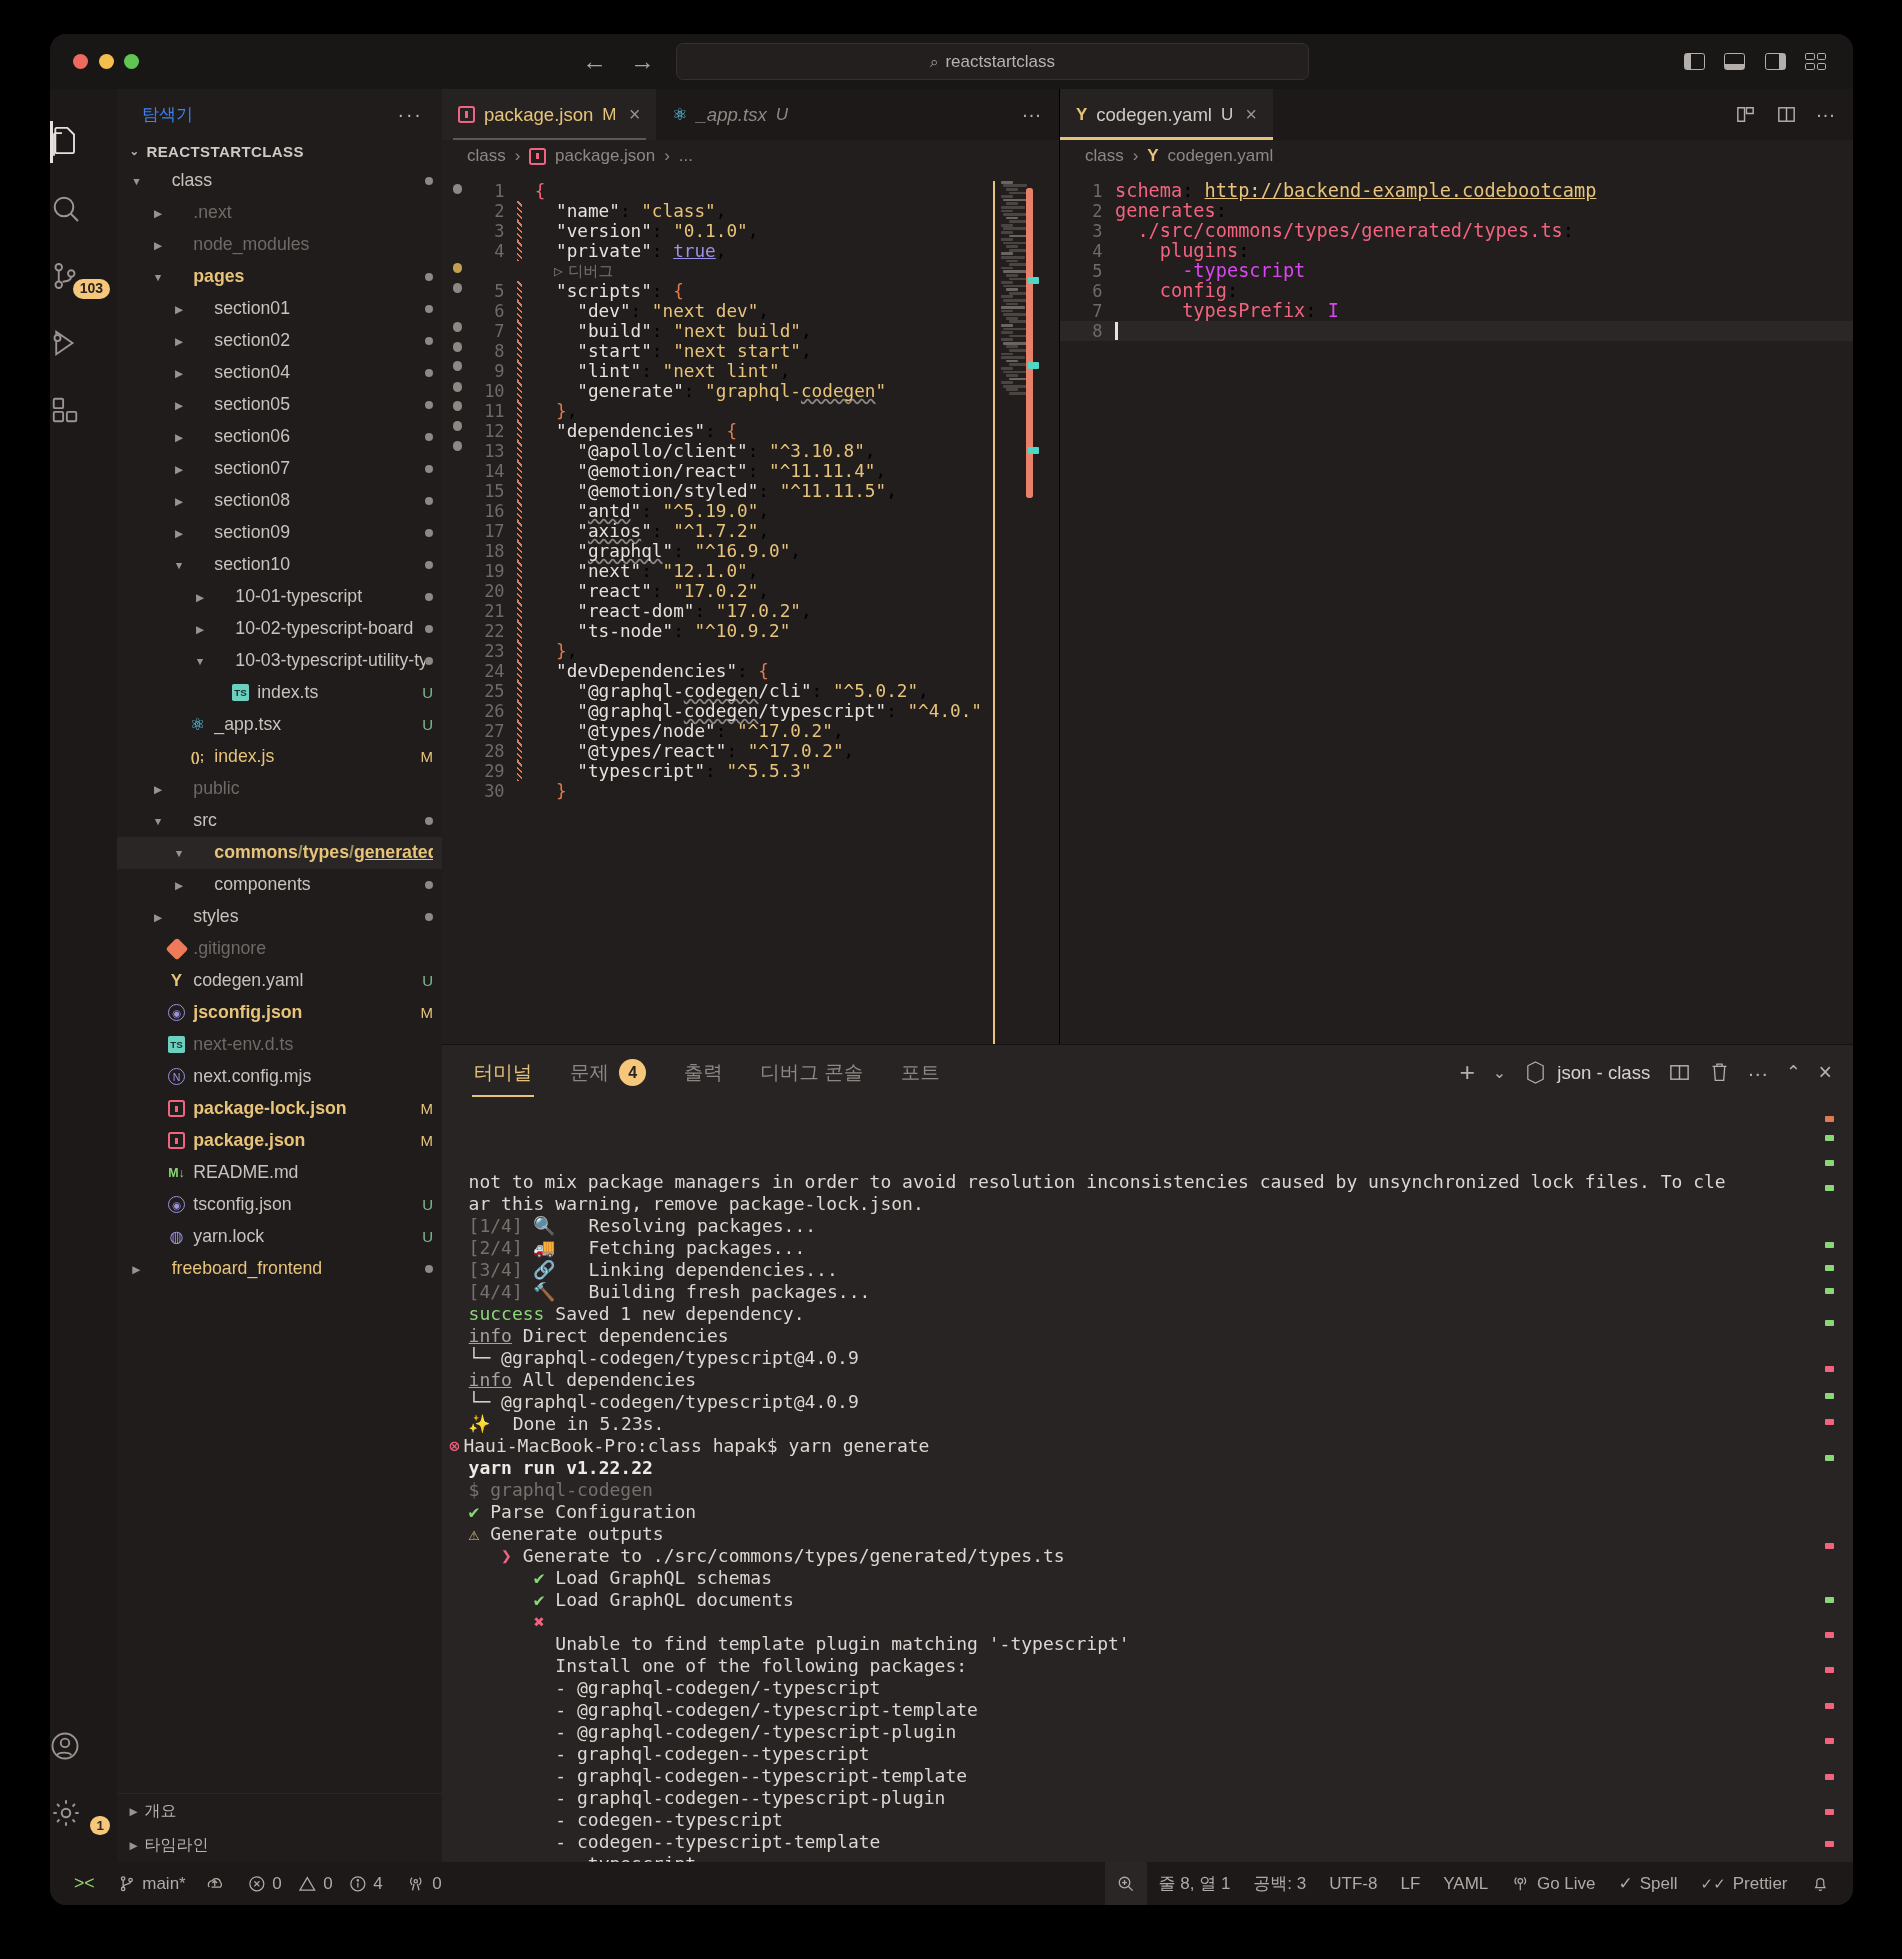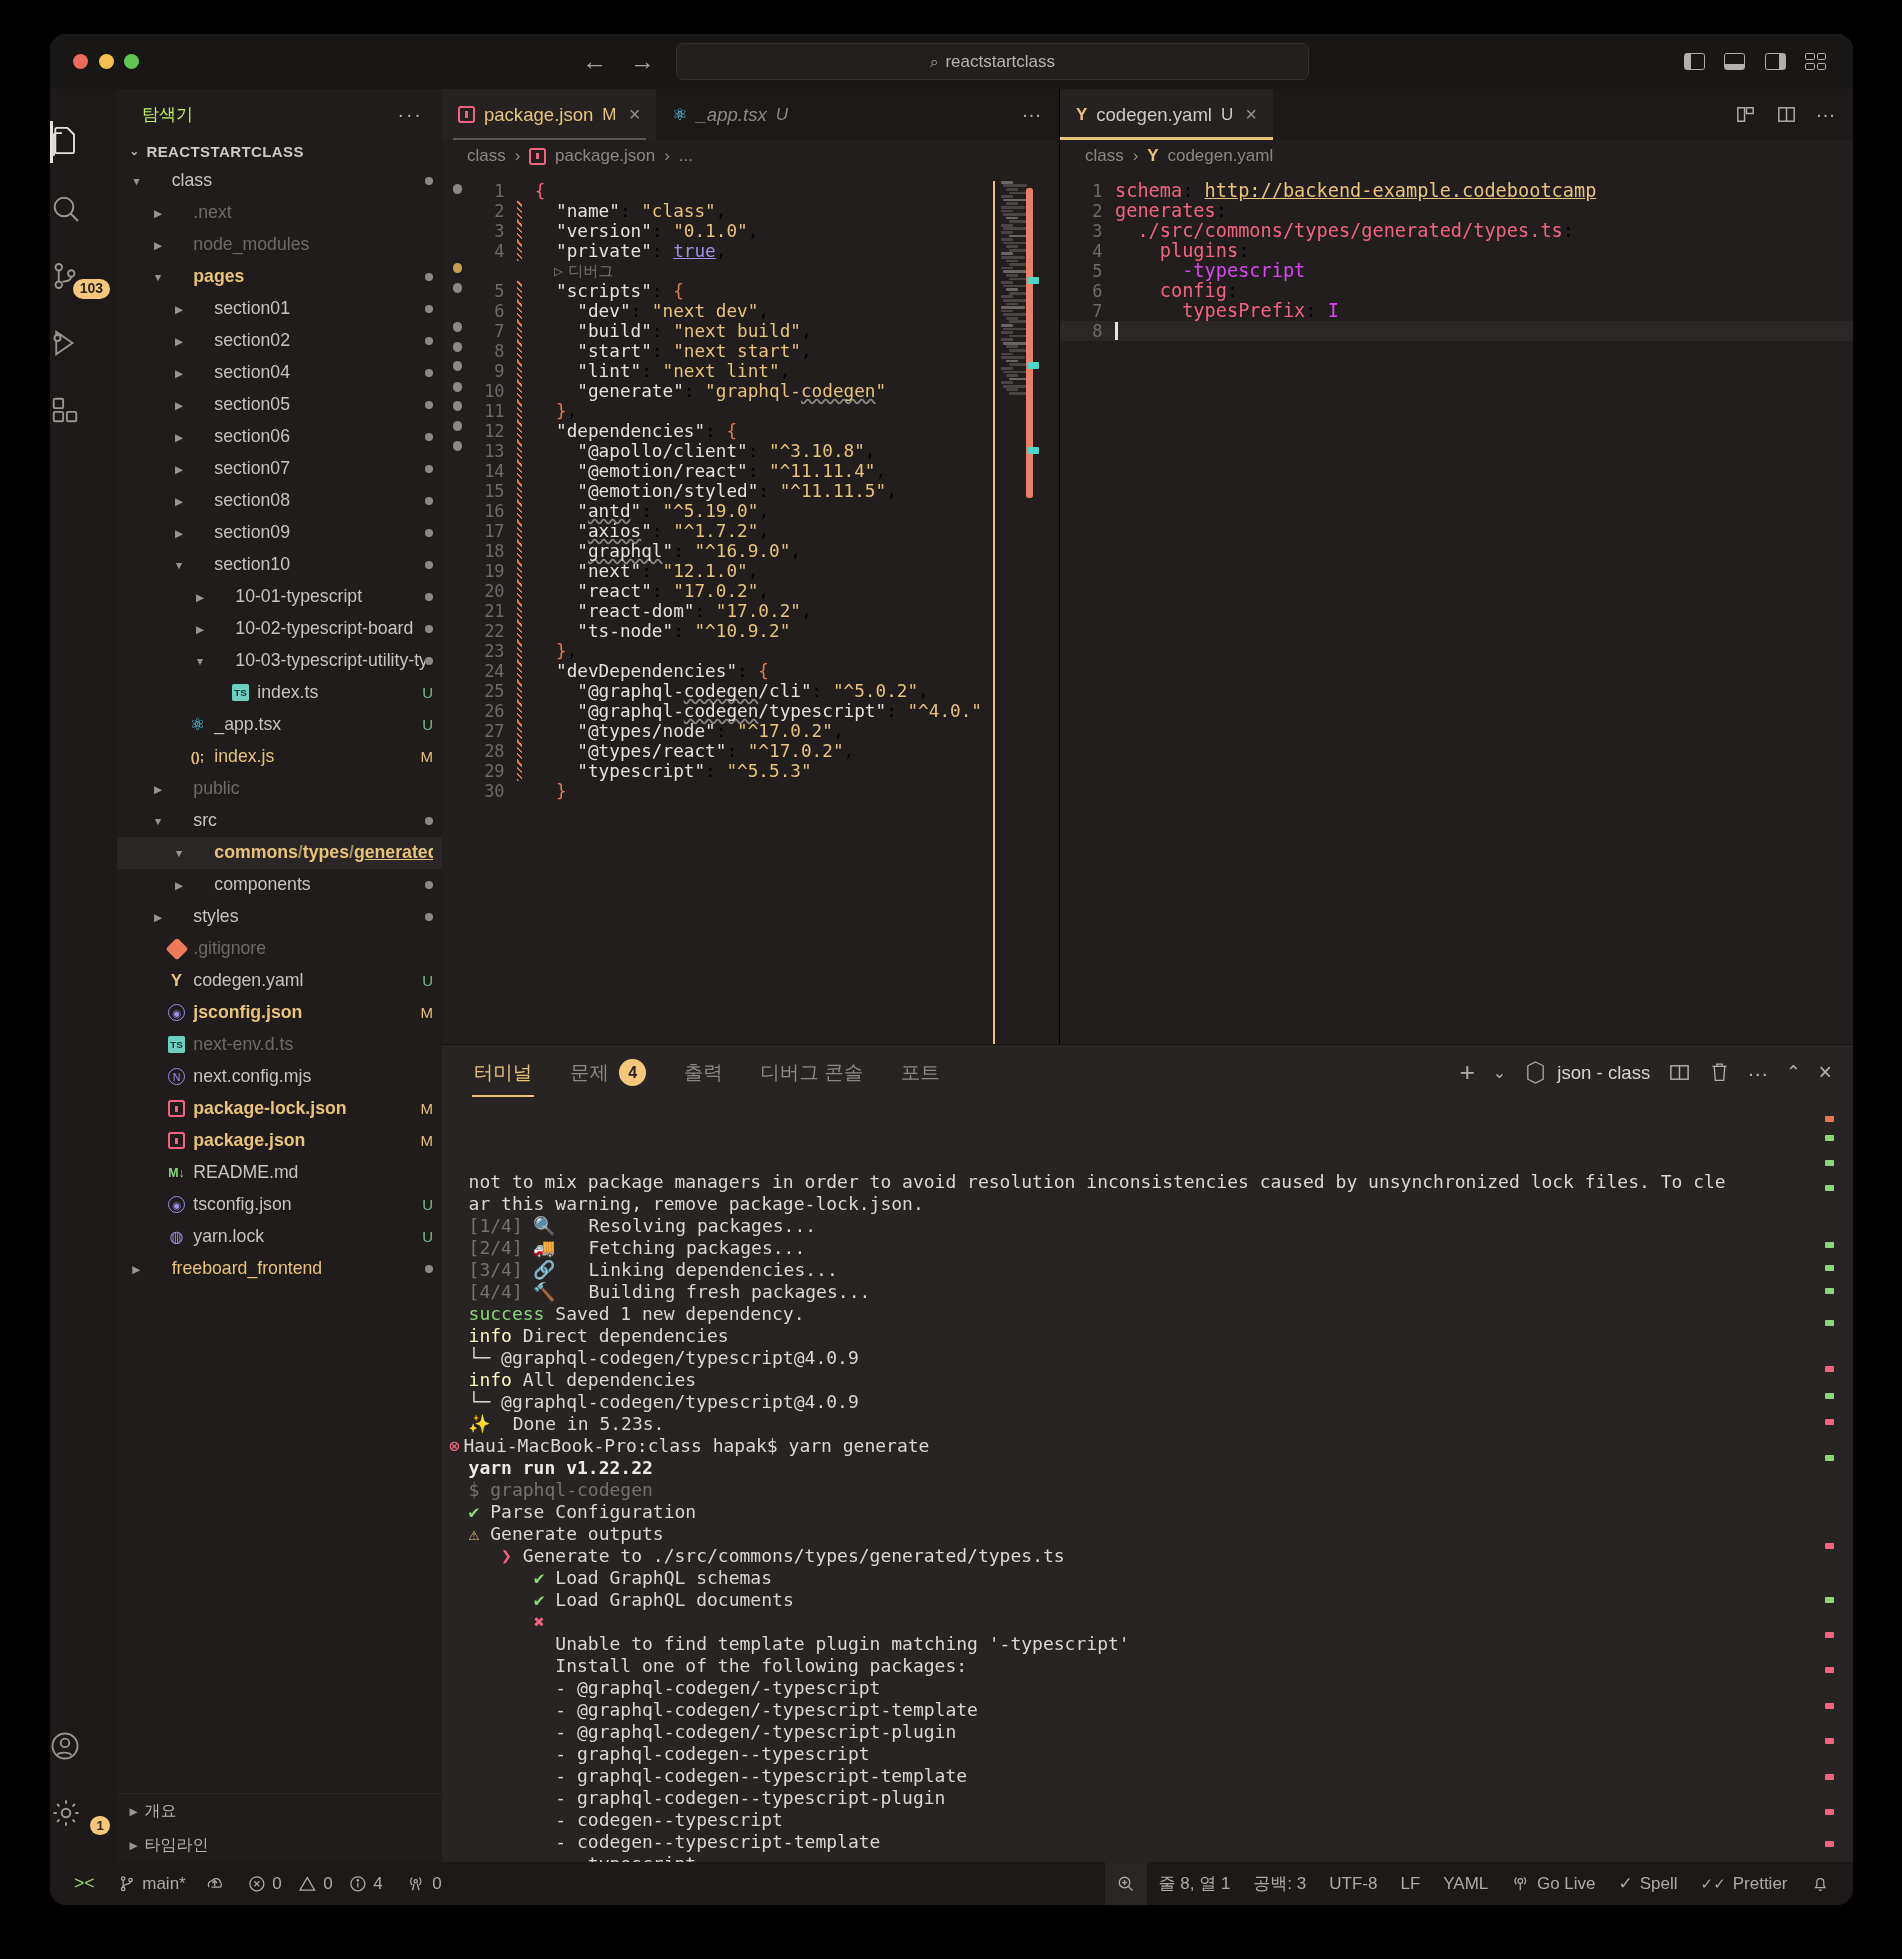--- a/index.html
+++ b/index.html
@@ -59,21 +59,21 @@
   .ab-badge {
     position:absolute; right:7px; bottom:10.6px; background:#f4c77b; color:#2b2422;
     font-size:14px; font-weight:bold; border-radius:10.6px; padding:0.9px 7px; line-height:17.7px;
   }
   .ab-badge.small { background:#f4c77b; padding:0.9px 6.2px; font-size:13.3px;}
   .ab-bottom { margin-top:auto; padding-bottom: 16px; }
 
   
   .explorer { width: 325px; background:#1f1c1b; flex:0 0 325px; display:flex; flex-direction:column; min-height:0;}
   .exp-head { height:50px; display:flex; align-items:center; justify-content:space-between; padding:0 19.5px 0 25px; }
-  .exp-title { color:#bef264; font-size:17px; }
+  .exp-title { color:#3b82f6; font-size:17px; }
   .exp-dots { color:#bdb7b3; font-size:19.5px; letter-spacing:1.8px; cursor:pointer;}
   .exp-root { display:flex; align-items:center; gap:7px; padding:3.5px 0 5.3px 12.4px; color:#cfc9c5; font-size:15px; font-weight:bold; letter-spacing:0.4px;}
   .tree { overflow:hidden; flex:1; font-size:17.7px; }
   .row {
     display:flex; align-items:center; height:32px; padding-right:8.9px;
     color:#b9b3af; white-space:nowrap; cursor:pointer; position:relative;
   }
   .row.sel { background:#2a2625; }
   .row .tw { width:14px; font-size:10.6px; color:#9a9490; flex:0 0 14px; text-align:center;}
   .row .ico { width:23px; flex:0 0 23px; display:flex; align-items:center; justify-content:center; margin-right:5.3px; }
@@ -154,21 +154,21 @@
   
   .panel { flex:1; display:flex; flex-direction:column; min-height:0; background:#282423; border-top:0.9px solid #141211; }
   .panel-head { height:55px; display:flex; align-items:center; padding:0 21px 0 30px; flex:0 0 55px;}
   .ptab { font-size:19.5px; color:#8d8884; margin-right:34px; position:relative; padding:5.3px 1.8px; cursor:pointer; display:flex; align-items:flex-end; gap:10.6px;}
   .ptab.active { color:#e8c37a; }
   .ptab.active::after { content:''; position:absolute; left:0; right:0; bottom:-5.3px; height:1.8px; background:#e8c37a;}
   .pbadge { background:#f4c77b; color:#2b2422; border-radius:50%; width:26.6px; height:26.6px; display:flex; align-items:center; justify-content:center; font-size:16px; font-weight:bold;}
   .phead-right { margin-left:auto; display:flex; align-items:center; gap:17.7px; color:#b5afab; font-size:21px;}
   .shell-name { font-size:18.6px; color:#d8d2ce; display:flex; align-items:center; gap:10.6px;}
   .term { flex:1; font-family:"DejaVu Sans Mono", monospace; font-size:18px; line-height:22px; color:#ddd7d3; padding:5.3px 0 0 26.6px; white-space:pre; overflow:hidden; position:relative;}
-  .t-green { color:#8cd67a; } .t-orange { color:#fef9c3; } .t-dim { color:#77716d; }
+  .t-green { color:#8cd67a; } .t-orange { color:#a3a3a3;text-decoration:underline; } .t-dim { color:#77716d; }
   .t-red { color:#f2637f; } .t-bold { font-weight:bold; color:#efe9e5;} .t-yellow { color:#e8c37a; }
   .term-marks { position:absolute; right:14px; top:0; bottom:0; width:14px; }
   .tm { position:absolute; width:8.9px; height:6.2px; border-radius:0.9px; }
 
   
   .statusbar {
     height:43px; background:#1c1918; display:flex; align-items:center;
     color:#b0aaa6; font-size:17px; flex:0 0 43px; padding:0 12.4px;
   }
   .sb-item { display:flex; align-items:center; gap:7px; padding:0 11.5px; height:100%; cursor:pointer;}

